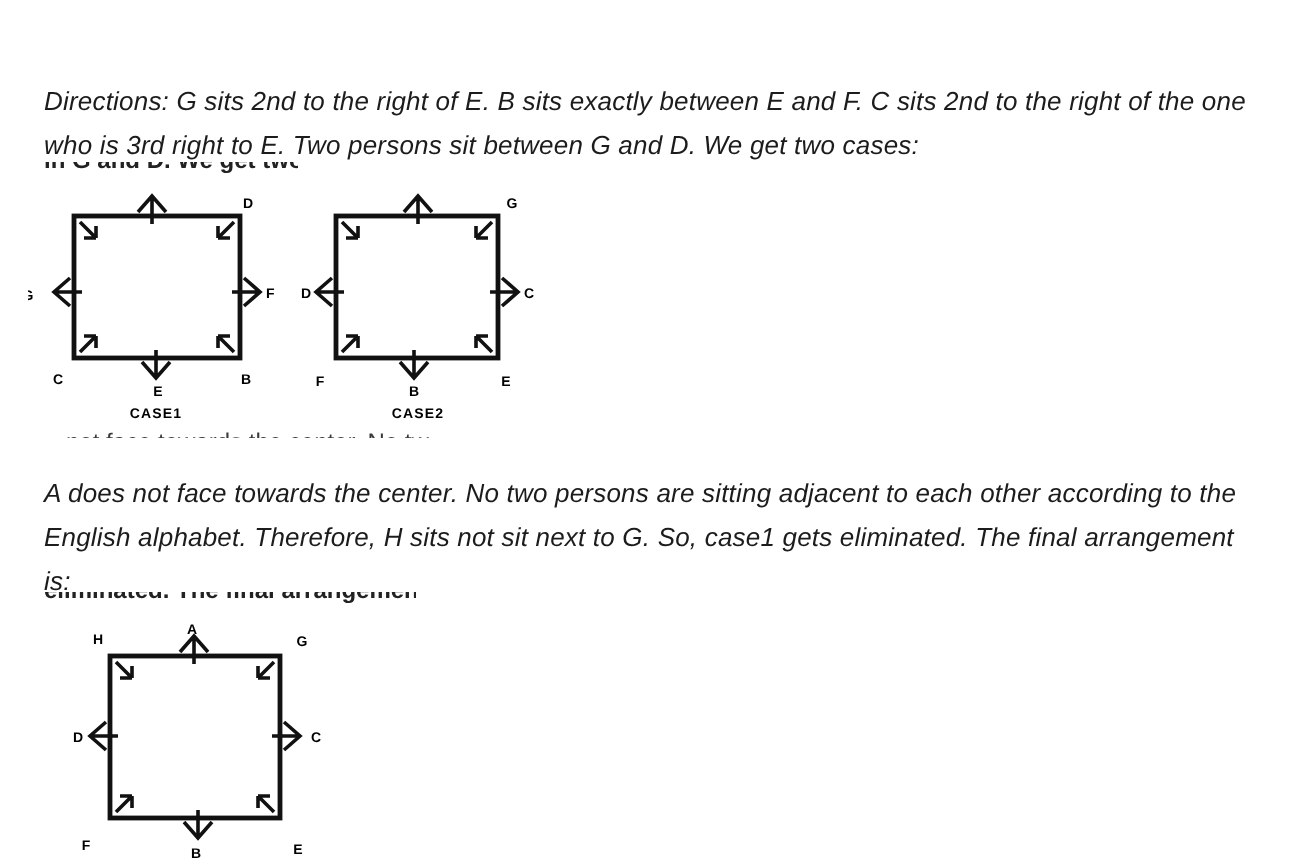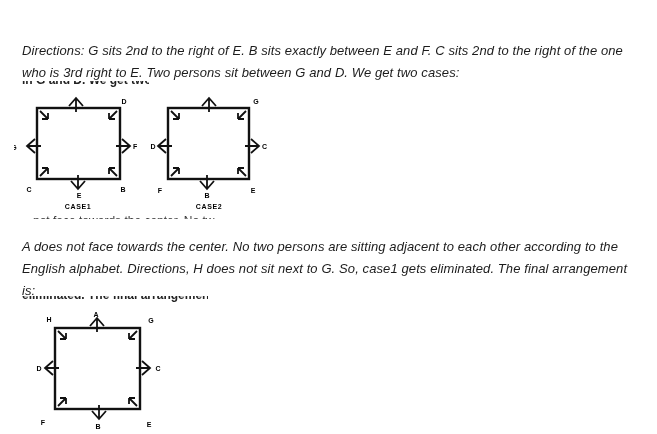--- a/index.html
+++ b/index.html
@@ -97,21 +97,21 @@
     <text x="14" y="100" text-anchor="middle">F</text>
     <text x="7" y="56" text-anchor="middle">D</text>
     <text class="caption" x="63" y="116" text-anchor="middle">CASE2</text>
   </svg>
 
   <div class="clip-frag clip-top" style="left: 33px; top: 214px; width: 225px; height: 5px;">
     <span class="inner">not face towards the center. No tw</span>
   </div>
 
   <div class="para" style="top: 236px; width: 625px;">A does not face towards the center. No two persons are sitting adjacent to each other according to the
-English alphabet. Directions, H does not sit next to G. So, case1 gets eliminated. The final arrangement
+English alphabet. Therefore, H sits not sit next to G. So, case1 gets eliminated. The final arrangement
 is:</div>
 
   <div class="clip-frag clip-bottom" style="left: 22px; top: 296px; width: 186px; height: 8px;">
     <span class="inner">eliminated. The final arrangement</span>
   </div>
 
   <svg class="diagram" style="left: 28px; top: 308px;" width="150" height="126" viewBox="0 0 150 126">
     <rect class="sq" x="27" y="20" width="85" height="81"></rect>
     <path class="arrow" d="M69 24 L69 11 M62 18 L69 10 L76 18"></path>
     <path class="arrow" d="M71 97 L71 110 M64 103 L71 111 L78 103"></path>

